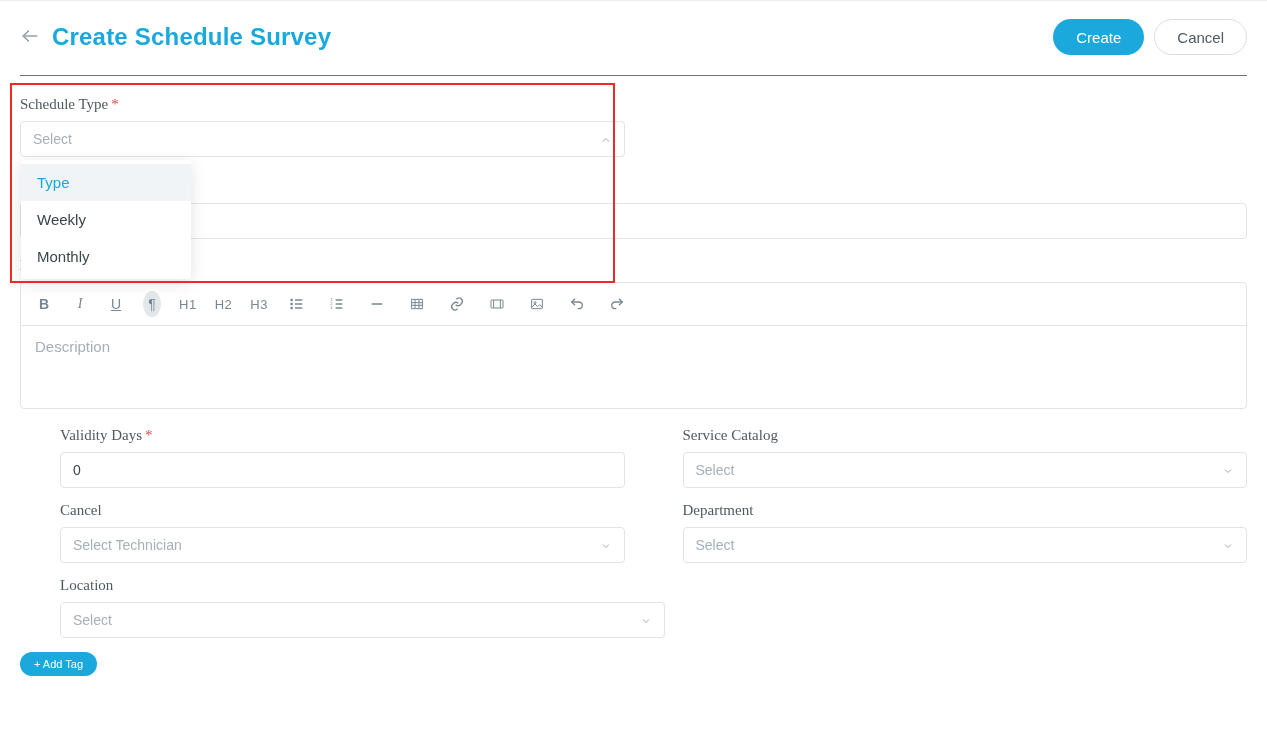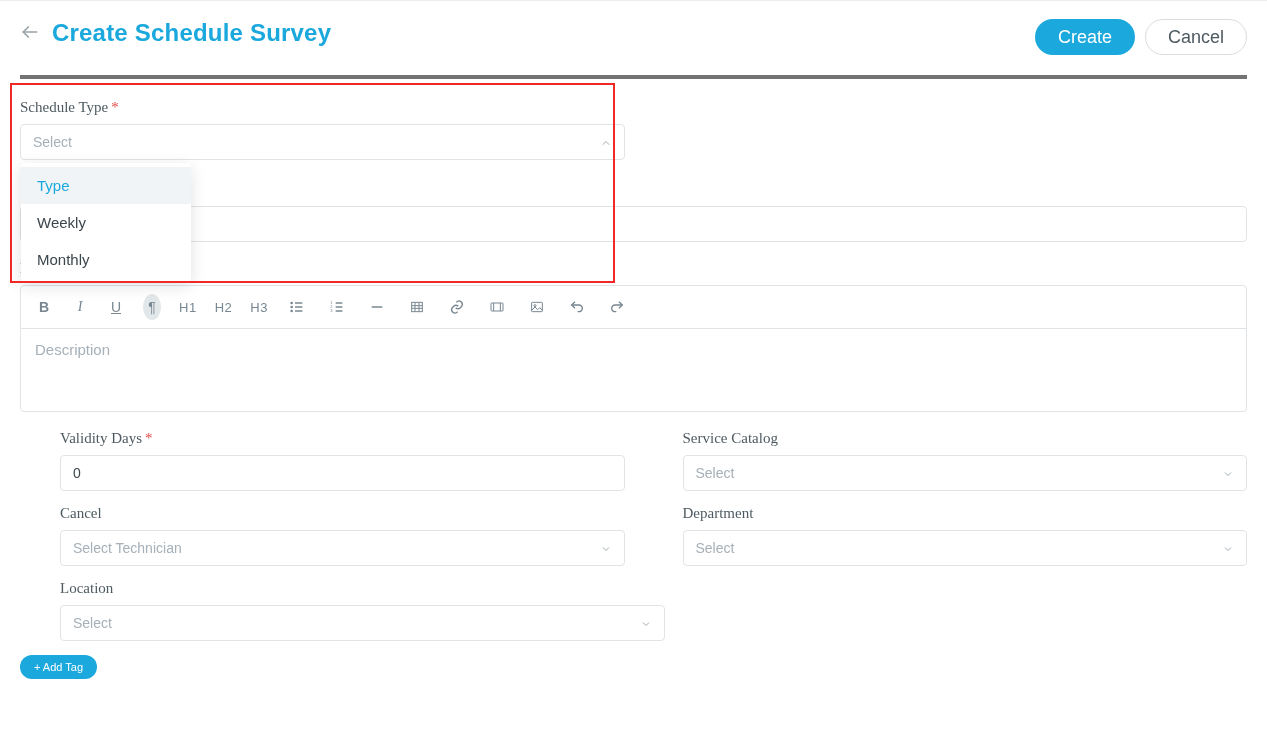--- a/index.html
+++ b/index.html
@@ -27,40 +27,40 @@
     height:741px;
     background:#fff;
     position:relative;
     padding:18px 20px 0 20px;
     overflow:hidden;
     border-top:1px solid #ececec;
   }
   
   .header{
     display:flex;
-    align-items:flex-start;
+    align-items:center;
     justify-content:space-between;
     padding-bottom:20px;
-    border-bottom:4px solid #737373;
+    border-bottom:1px solid #737373;
     gap:32px;
   }
   .header-left{display:flex;align-items:center;gap:12px;}
   .back-icon svg{width:20px;height:20px;stroke:#98a2a8;}
   .title{
     font-size:24px;
     font-weight:600;
     color:var(--accent);
     letter-spacing:.2px;
   }
   .header-right{display:flex;gap:10px;}
   .btn{
     height:36px;
     padding:0 22px;
     border-radius:18px;
-    font-size:18px;
+    font-size:15px;
     cursor:pointer;
     display:inline-flex;
     align-items:center;
     justify-content:center;
     border:1px solid transparent;
   }
   .btn-primary{background:var(--accent);color:#fff;}
   .btn-secondary{background:#fff;color:#4d5a61;border-color:var(--border);}
   
   .highlight-box{

